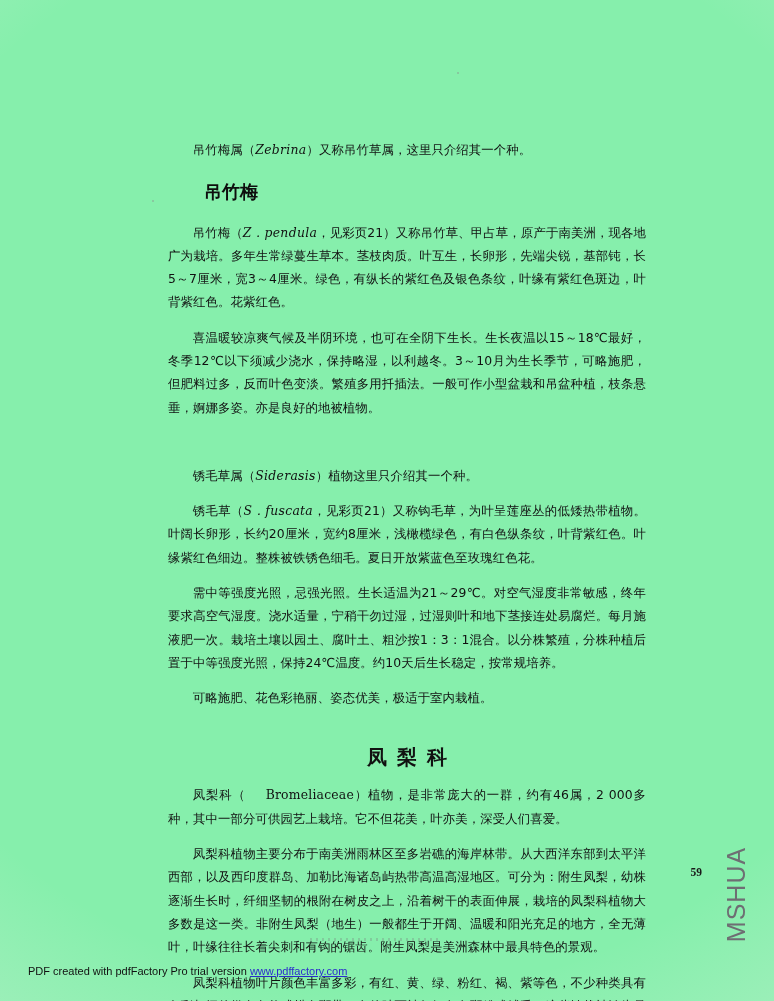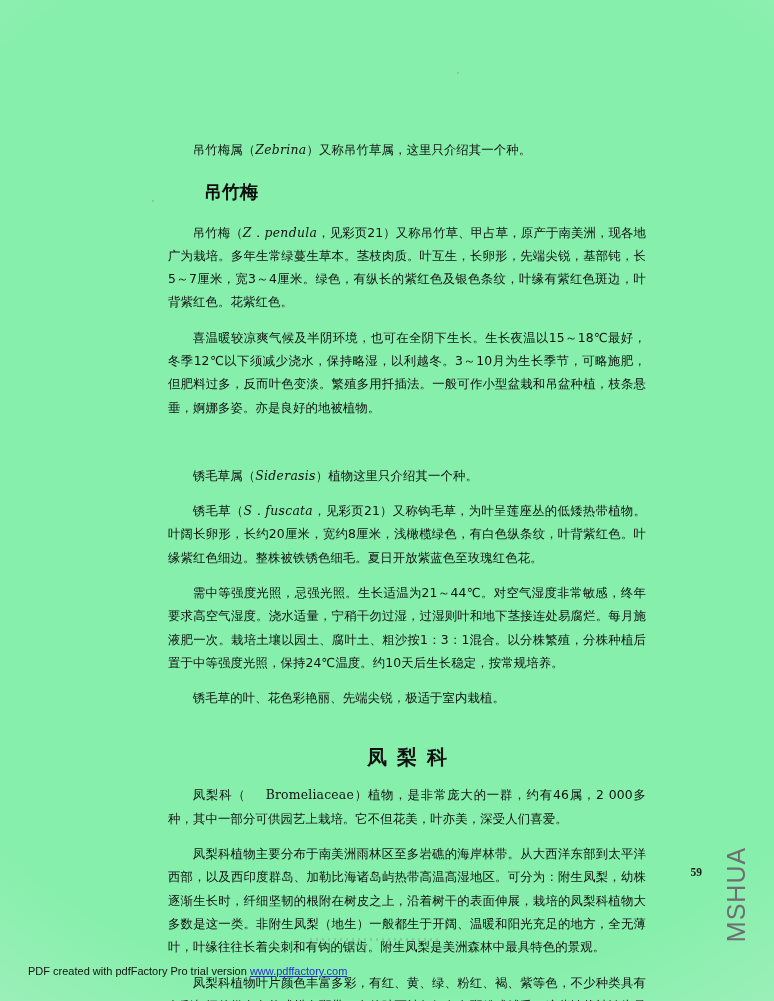--- a/index.html
+++ b/index.html
@@ -162,23 +162,23 @@
 
     <p class="blk indent">喜温暖较凉爽气候及半阴环境，也可在全阴下生长。生长夜温以15～18℃最好，冬季12℃以下须减少浇水，保持略湿，以利越冬。3～10月为生长季节，可略施肥，但肥料过多，反而叶色变淡。繁殖多用扦插法。一般可作小型盆栽和吊盆种植，枝条悬垂，婀娜多姿。亦是良好的地被植物。</p>
 
     <div class="gap-md"></div>
 
     <p class="blk indent">锈毛草属（<span class="sci">Siderasis</span>）植物这里只介绍其一个种。</p>
 
 
     <p class="blk indent">锈毛草（<span class="sci">S．fuscata</span>，见彩页21）又称钩毛草，为叶呈莲座丛的低矮热带植物。叶阔长卵形，长约20厘米，宽约8厘米，浅橄榄绿色，有白色纵条纹，叶背紫红色。叶缘紫红色细边。整株被铁锈色细毛。夏日开放紫蓝色至玫瑰红色花。</p>
 
-    <p class="blk indent">需中等强度光照，忌强光照。生长适温为21～44℃。对空气湿度非常敏感，终年要求高空气湿度。浇水适量，宁稍干勿过湿，过湿则叶和地下茎接连处易腐烂。每月施液肥一次。栽培土壤以园土、腐叶土、粗沙按1：3：1混合。以分株繁殖，分株种植后置于中等强度光照，保持24℃温度。约10天后生长稳定，按常规培养。</p>
-
-    <p class="blk indent">锈毛草的叶、花色彩艳丽、先端尖锐，极适于室内栽植。</p>
+    <p class="blk indent">需中等强度光照，忌强光照。生长适温为21～29℃。对空气湿度非常敏感，终年要求高空气湿度。浇水适量，宁稍干勿过湿，过湿则叶和地下茎接连处易腐烂。每月施液肥一次。栽培土壤以园土、腐叶土、粗沙按1：3：1混合。以分株繁殖，分株种植后置于中等强度光照，保持24℃温度。约10天后生长稳定，按常规培养。</p>
+
+    <p class="blk indent">可略施肥、花色彩艳丽、姿态优美，极适于室内栽植。</p>
 
     <div class="gap-md"></div>
 
     <h2 class="section-title">凤梨科</h2>
 
     <p class="blk indent">凤梨科（<span class="latin">Bromeliaceae</span>）植物，是非常庞大的一群，约有46属，2 000多种，其中一部分可供园艺上栽培。它不但花美，叶亦美，深受人们喜爱。</p>
 
     <p class="blk indent">凤梨科植物主要分布于南美洲雨林区至多岩礁的海岸林带。从大西洋东部到太平洋西部，以及西印度群岛、加勒比海诸岛屿热带高温高湿地区。可分为：附生凤梨，幼株逐渐生长时，纤细坚韧的根附在树皮之上，沿着树干的表面伸展，栽培的凤梨科植物大多数是这一类。非附生凤梨（地生）一般都生于开阔、温暖和阳光充足的地方，全无薄叶，叶缘往往长着尖刺和有钩的锯齿。附生凤梨是美洲森林中最具特色的景观。</p>
 
     <p class="blk indent">凤梨科植物叶片颜色丰富多彩，有红、黄、绿、粉红、褐、紫等色，不少种类具有色彩相间的纵向条纹或横向斑带；有的叶面被复银灰色斑粉或绒毛。这些性状被认为是对叶面蒸腾速度的一种适应。叶子的形状大小不一，即使同属的各个品种，外形往往也不大相同。而大多数室内栽培的凤梨都没有茎，叶子弯垂作带状，草质，排列成莲座丛，花茎一般颇长，从中央抽出，茎顶是一枝穗状花序。有些莲座叶丛结构疏松，叶子大致排列成圆形。另一些莲座叶丛排列呈管状。大多数的种类叶片的基部相互紧叠，形</p>

